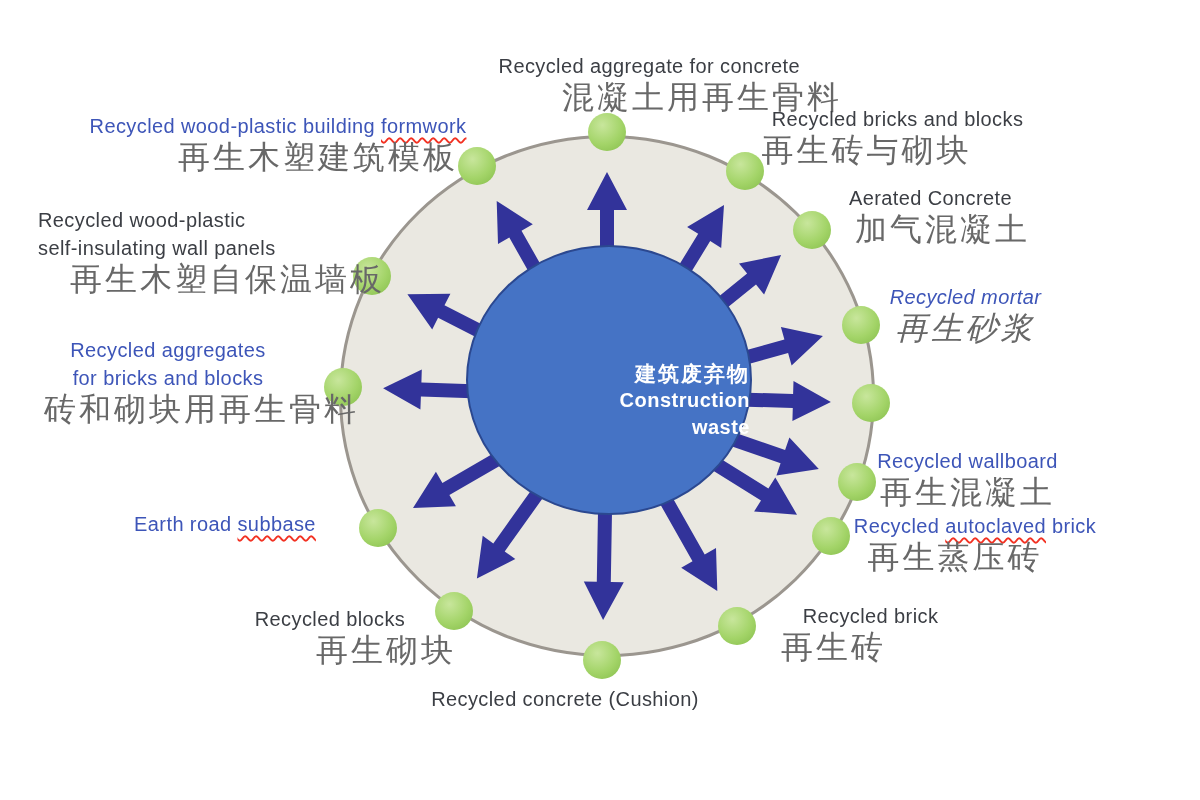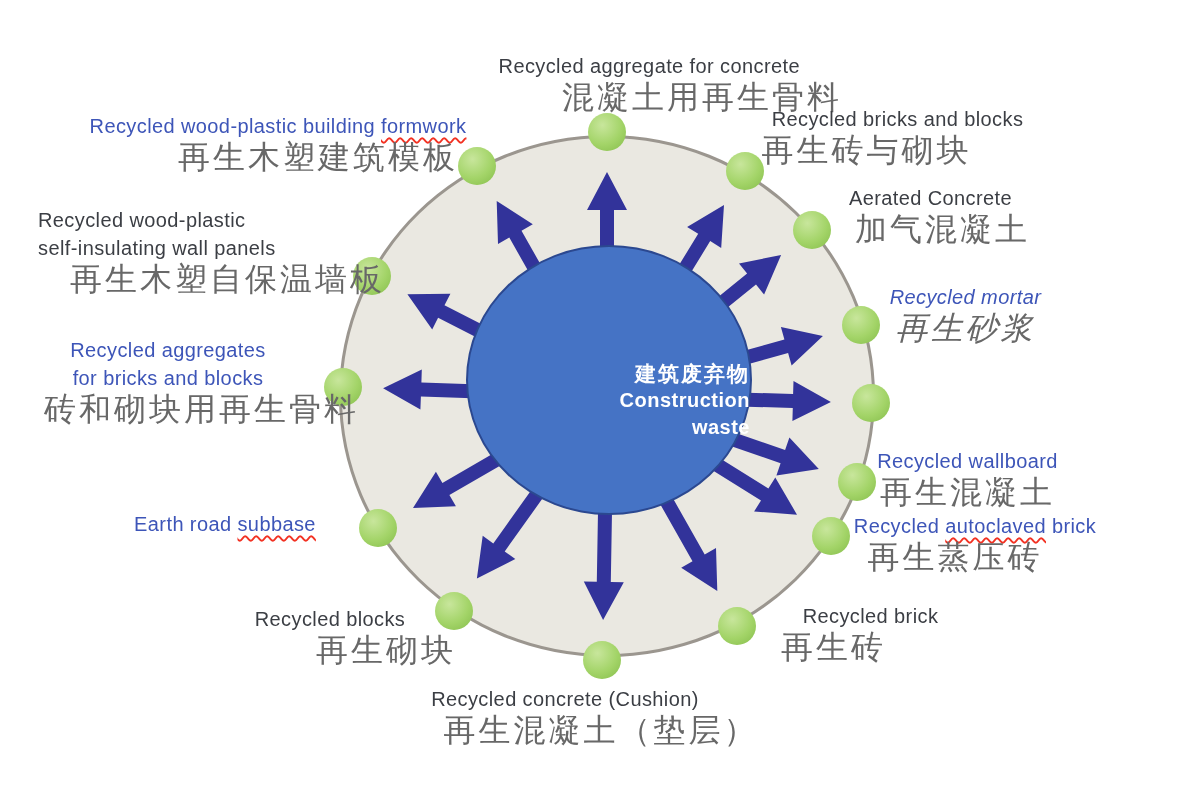--- a/index.html
+++ b/index.html
@@ -146,21 +146,20 @@
     <div class="zh">再生蒸压砖</div>
   </div>
 
   <div class="label lb7 tone-dark">
     <div class="en"><span>Recycled brick</span></div>
     <div class="zh">再生砖</div>
   </div>
 
   <div class="label lb8 tone-dark">
     <div class="en"><span>Recycled concrete (Cushion)</span></div>
-    <div class="zh">再生混凝土（垫层）</div>
   </div>
 
   <div class="label lb9 tone-dark">
     <div class="en"><span>Recycled blocks</span></div>
     <div class="zh">再生砌块</div>
   </div>
 
   <div class="label lb10 tone-blue">
     <div class="en"><span>Earth road </span><span class="sq">subbase</span></div>
   </div>

